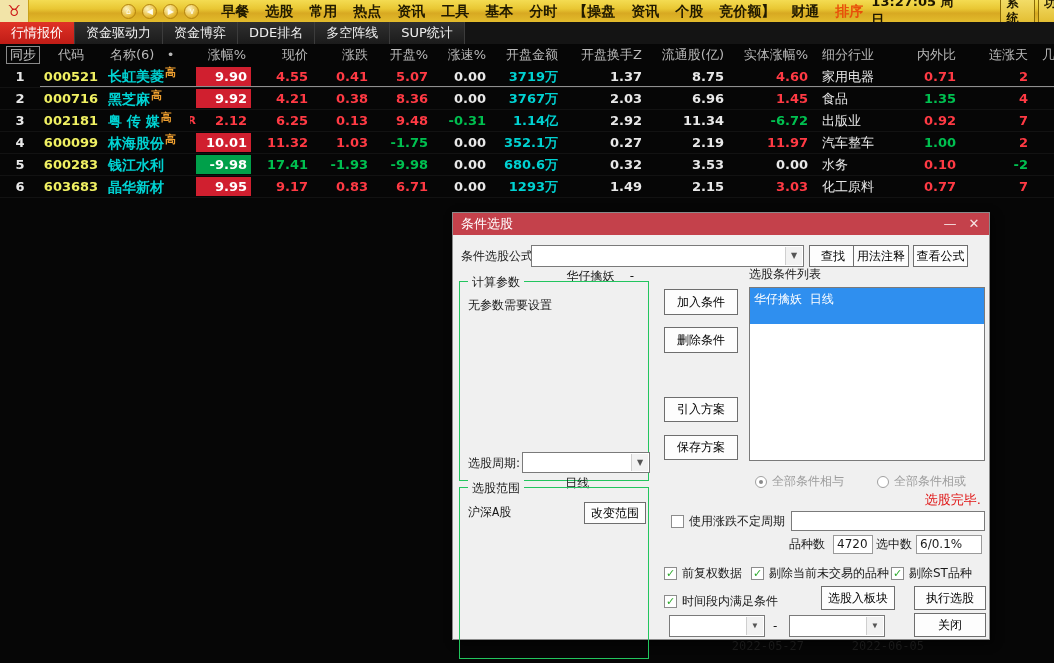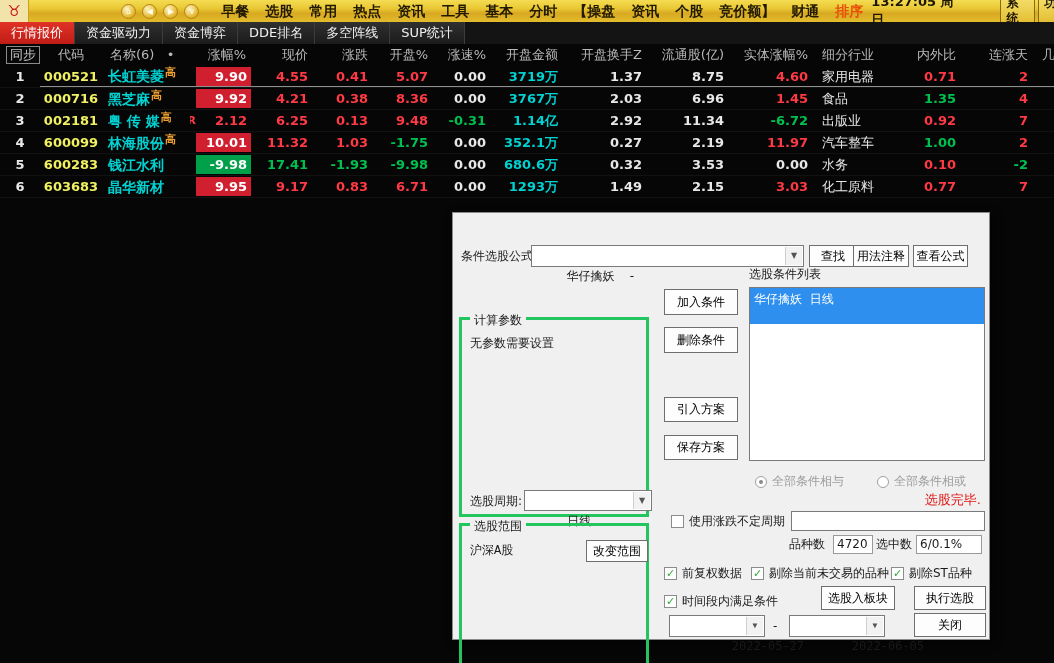--- a/index.html
+++ b/index.html
@@ -67,21 +67,21 @@
   .dlg-min, .dlg-close { position:absolute; top:0; width:22px; height:22px; text-align:center; color:#f6e3e3; font-size:13px; }
   .dlg-min { right:28px; } .dlg-close { right:4px; }
   .dlg-body { position:absolute; left:0; top:22px; right:0; bottom:0; }
   .abs { position:absolute; }
   .lbl { font-size:12px; line-height:22px; color:#1a1a1a; }
   .combo { background:#fff; border:1px solid #7a7a7a; line-height:20px; padding:0 20px 0 4px; white-space:pre; }
   .combo .arrow { position:absolute; right:1px; top:1px; bottom:1px; width:17px; background:#f2f2f2;
     border-left:1px solid #cfcfcf; color:#555; font-size:8px; display:flex; align-items:center; justify-content:center; }
   .wbtn { background:#fdfdfd; border:1px solid #6e6e6e; display:flex; align-items:center; justify-content:center;
     font-size:12px; color:#000; }
-  .groupbox { border:3px solid #22c55e;margin-top:36px; }
+  .groupbox { border:1px solid #22c55e; }
   .grouplabel { position:absolute; top:-8px; left:8px; background:#f0f0f0; padding:0 4px; font-size:12px; }
   .listbox { background:#fff; border:1px solid #7a7a7a; overflow:hidden; }
   .litem { height:36px; line-height:22px; padding-left:4px; white-space:pre; }
   .litem.sel { background:var(--selection-bg); color:#fff; }
   .radio { display:flex; align-items:center; gap:5px; color:#9c9c9c; }
   .rdot { width:12px; height:12px; border-radius:50%; border:1px solid #a0a0a0; background:#fff; position:relative; }
   .radio.sel .rdot::after { content:""; position:absolute; left:3px; top:3px; width:4px; height:4px; border-radius:50%; background:#8a8a8a; }
   .cb { display:flex; align-items:center; gap:5px; color:#1a1a1a; }
   .cbox { width:13px; height:13px; border:1px solid #8c8c8c; background:#fff; font-size:11px; line-height:12px;
     text-align:center; color:transparent; font-weight:bold; }
@@ -261,20 +261,25 @@
           <div class="tcell c-r v-up">3.03</div>
           <div class="tcell c-l v-flat">化工原料</div>
           <div class="tcell c-r v-up">0.77</div>
           <div class="tcell c-r v-up">7</div>
           <div class="tcell"></div>
         </div>
       </div>
   </div>
 
   <div class="dialog">
+    <div class="dlg-title">
+      <span>条件选股</span>
+      <span class="dlg-min">—</span>
+      <span class="dlg-close">✕</span>
+    </div>
     <div class="dlg-body">
 
       <div class="abs lbl" style="left:8px;top:10px;">条件选股公式</div>
       <div class="abs combo" style="left:78px;top:10px;width:273px;height:22px;">
         <span>华仔擒妖    -</span>
         <span class="arrow">▼</span>
       </div>
       <div class="abs wbtn" style="left:356px;top:10px;width:48px;height:22px;">查找</div>
       <div class="abs wbtn" style="left:400px;top:10px;width:56px;height:22px;">用法注释</div>
       <div class="abs wbtn" style="left:460px;top:10px;width:55px;height:22px;">查看公式</div>

